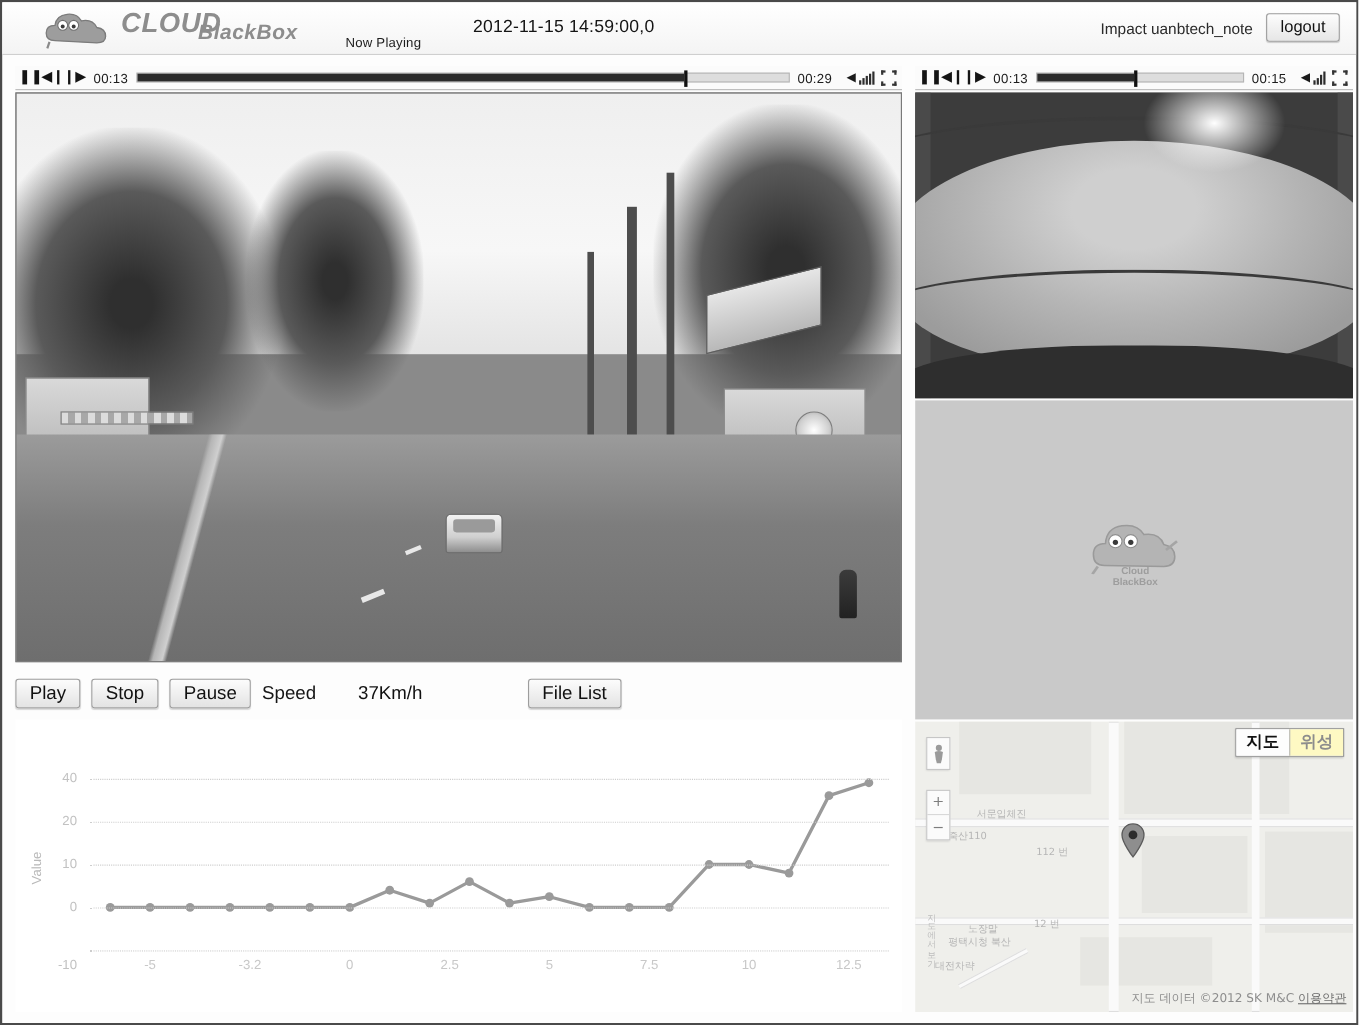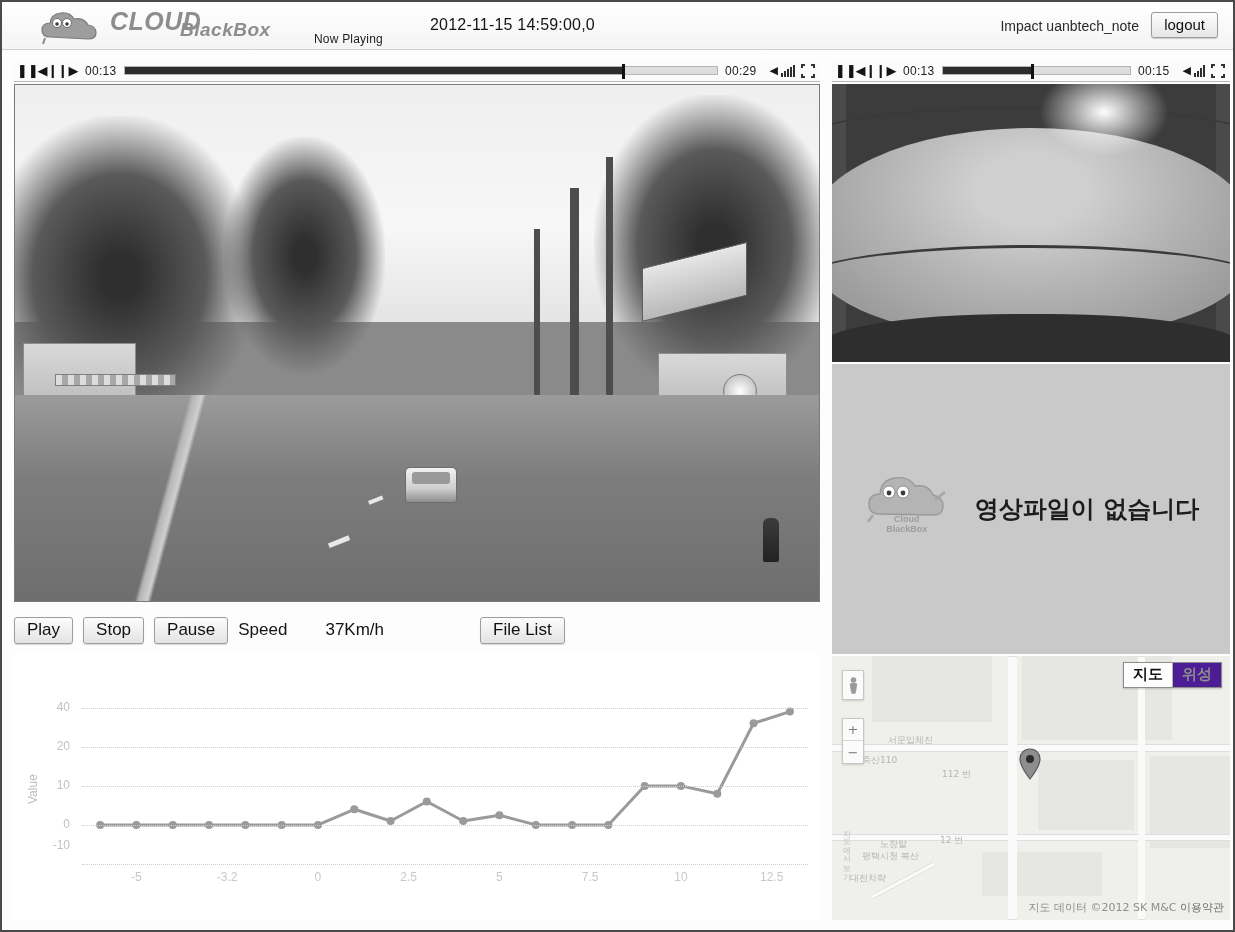--- a/index.html
+++ b/index.html
@@ -280,21 +280,21 @@
   #map-type-toggle {
     position: absolute; right: 8px; top: 6px; display: flex;
     border: 1px solid #8c8c8c; background: #fff;
     box-shadow: 0 1px 2px rgba(0,0,0,.2);
   }
   .map-type-btn {
     padding: 2px 9px 3px; font-size: 15px; font-weight: bold;
     font-family: "DejaVu Sans", sans-serif; cursor: pointer;
     color: #111; background: #fdfdfd;
   }
-  .map-type-btn.inactive { color: #8d8d8d; background: #4c1d95; border-left: 1px solid #b6b6b6; }
+  .map-type-btn.inactive { color: #8d8d8d; background: #fef9c3; border-left: 1px solid #b6b6b6; }
   #pegman-control {
     position: absolute; left: 10px; top: 14px;
     width: 22px; height: 30px;
     background: #fbfbfb; border: 1px solid #c6c6c6;
     box-shadow: 0 1px 2px rgba(0,0,0,.15);
     display: flex; align-items: center; justify-content: center;
     cursor: pointer;
   }
   #zoom-control {
     position: absolute; left: 10px; top: 62px;
@@ -307,21 +307,21 @@
     font-size: 13px; color: #7d7d7d; cursor: pointer;
     font-family: "DejaVu Sans", sans-serif;
   }
   #zoom-in-button { border-bottom: 1px solid #d8d8d8; }
   #map-marker { position: absolute; left: 186px; top: 92px; width: 24px; height: 32px; }
   #map-attribution {
     position: absolute; right: 6px; bottom: 5px;
     font-size: 11px; color: #8e8e8e;
     font-family: "DejaVu Sans", sans-serif;
   }
-  #map-terms { color: #6d6d6d; cursor: pointer; }
+  #map-terms { color: #6d6d6d; text-decoration: underline; cursor: pointer; }
   #scale-label {
     position: absolute; left: 8px; bottom: 44px;
     font-size: 8px; color: #bdbdbd; writing-mode: vertical-rl;
     font-family: "DejaVu Sans", sans-serif;
   }
 </style>
 </head>
 <body>
 
 <div id="app">
@@ -442,40 +442,39 @@
         <circle cx="26" cy="23" r="2.4" fill="#3a3a3a"></circle>
         <circle cx="40" cy="23" r="2.4" fill="#3a3a3a"></circle>
         <path d="M10 45 L5 52" stroke="#a5a5a5" stroke-width="2.5"></path>
         <path d="M72 30 L82 22" stroke="#a5a5a5" stroke-width="2.5"></path>
       </svg>
       <div class="nofile-logo-cap">
         <div>Cloud</div>
         <div>BlackBox</div>
       </div>
     </div>
-    <div id="nofile-text">영상파일이 없습니다</div>
   </div>
 
   <div id="playback-row">
     <div class="pbtn">Play</div>
     <div class="pbtn">Stop</div>
     <div class="pbtn">Pause</div>
     <div id="speed-label">Speed</div>
     <div id="speed-value">37Km/h</div>
     <div class="pbtn" id="file-list-button">File List</div>
   </div>
 
   <div id="chart-panel">
     <div id="chart-ylabel">Value</div>
     <div id="y-ticks">
         <div class="ytick" style="top: 45.7209px; left: 22px;">40</div>
         <div class="ytick" style="top: 84.7907px; left: 22px;">20</div>
         <div class="ytick" style="top: 123.86px; left: 22px;">10</div>
         <div class="ytick" style="top: 162.93px; left: 22px;">0</div>
-        <div class="ytick" style="top: 184px; left: 22px;">-10</div>
+        <div class="ytick" style="top: 216px; left: 22px;">-10</div>
       </div>
     <div id="x-ticks">
         <div class="xtick" style="left: 99.45px; top: 216px;">-5</div>
         <div class="xtick" style="left: 190.2px; top: 216px;">-3.2</div>
         <div class="xtick" style="left: 280.95px; top: 216px;">0</div>
         <div class="xtick" style="left: 371.7px; top: 216px;">2.5</div>
         <div class="xtick" style="left: 462.45px; top: 216px;">5</div>
         <div class="xtick" style="left: 553.2px; top: 216px;">7.5</div>
         <div class="xtick" style="left: 643.95px; top: 216px;">10</div>
         <div class="xtick" style="left: 734.7px; top: 216px;">12.5</div>

